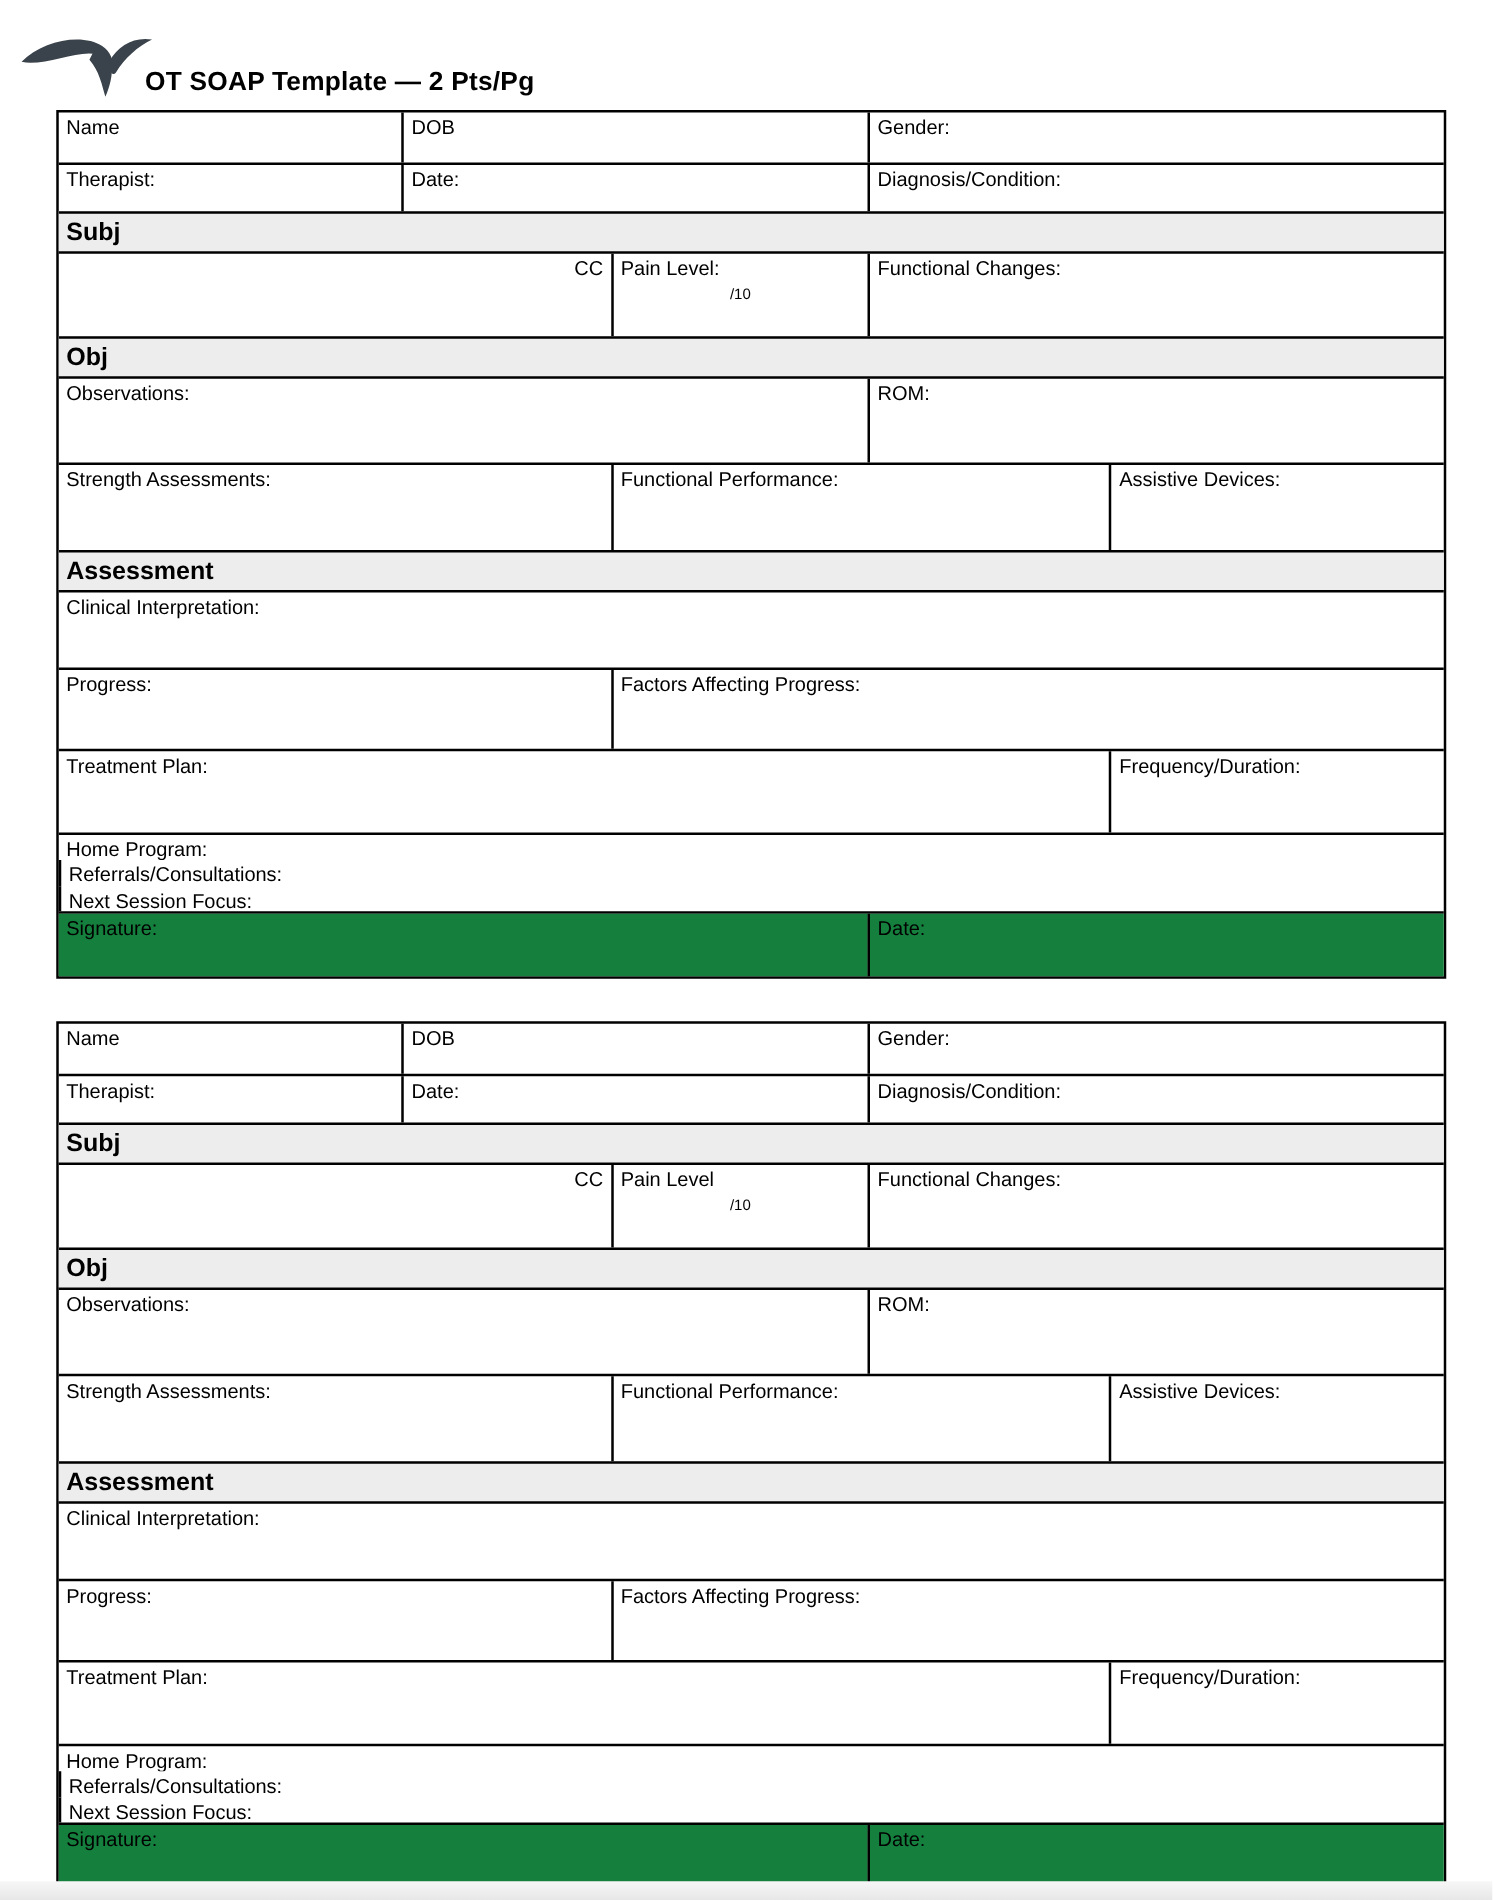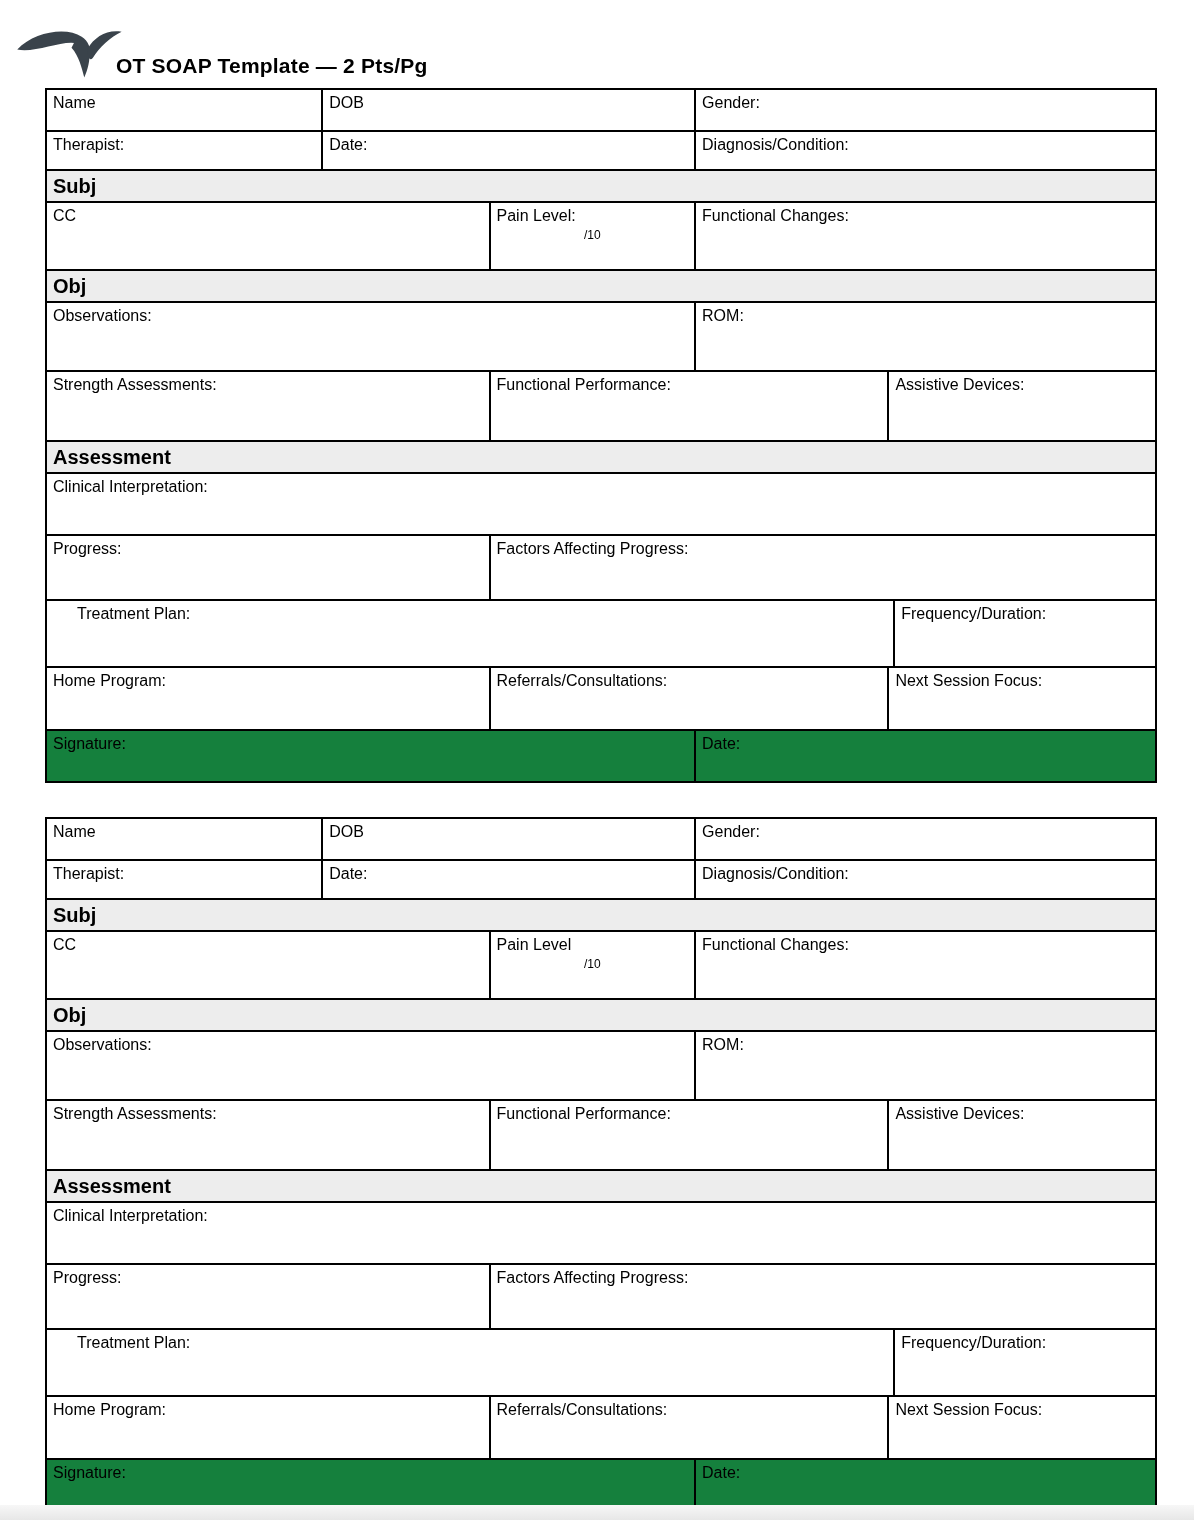--- a/index.html
+++ b/index.html
@@ -19,32 +19,32 @@
   .row { display:flex; border-top:2px solid #000; }
   .row:first-child { border-top:none; }
   .cell { border-left:2px solid #000; padding:4px 6px; font-size:16px; overflow:hidden; }
   .cell:first-child { border-left:none; }
   .hdr-row { background:#ededed; font-weight:bold; display:flex; align-items:center;
     padding:4px 6px; font-size:20px; border-top:2px solid #000; }
   .gray { background:#15803d; }
 
   
   .c-a1 { width:24.75%; } .c-a2 { width:33.65%; } .c-a3 { width:41.60%; }
-  .c-b1 { width:39.85%; } .c-b2 { width:18.55%; } .c-b3 { width:41.60%; }
+  .c-b1 { width:39.85%;text-align:right; } .c-b2 { width:18.55%; } .c-b3 { width:41.60%; }
   .c-c1 { width:58.40%; } .c-c2 { width:41.60%; }
   .c-d1 { width:39.85%; } .c-d2 { width:36.00%; } .c-d3 { width:24.15%; }
   .c-e1 { width:39.85%; } .c-e2 { width:60.15%; }
   .c-f1 { width:75.85%; } .c-f2 { width:24.15%; }
   .c-full { width:100%; }
 
   
   .rh-name { height:40px; } .rh-ther { height:39px; } .rh-hdr { height:32px; }
-  .rh-cc { height:68px; } .rh-obs { height:69px; } .rh-str { height:70px; }
-  .rh-clin { height:62px; } .rh-prog { height:65px;justify-content:space-between; } .rh-treat { height:67px;padding-left:24px; }
-  .rh-home { height:63px; } .rh-sig { height:52px; }
+  .rh-cc { height:68px; } .rh-obs { height:69px;justify-content:space-between; } .rh-str { height:70px; }
+  .rh-clin { height:62px; } .rh-prog { height:65px;justify-content:space-between; } .rh-treat { height:67px; }
+  .rh-home { height:63px;flex-direction:column; } .rh-sig { height:52px; }
 
   .pain-scale { text-align:center; margin-top:3px; font-size:12px; }
 
   .bottom-strip { position:absolute; left:0; bottom:0; width:1194px; height:15px;
     background:linear-gradient(#f7f7f7,#e7e7e7); }
 </style>
 </head>
 <body>
 
 <div class="page">

